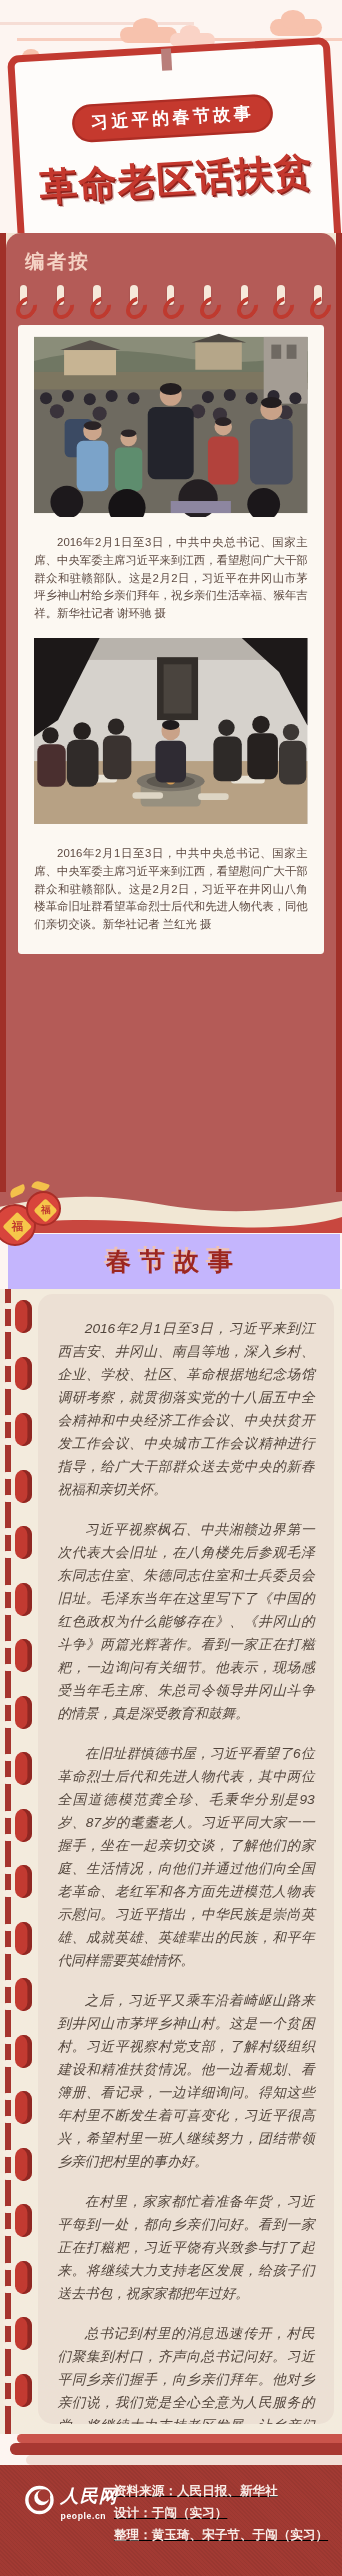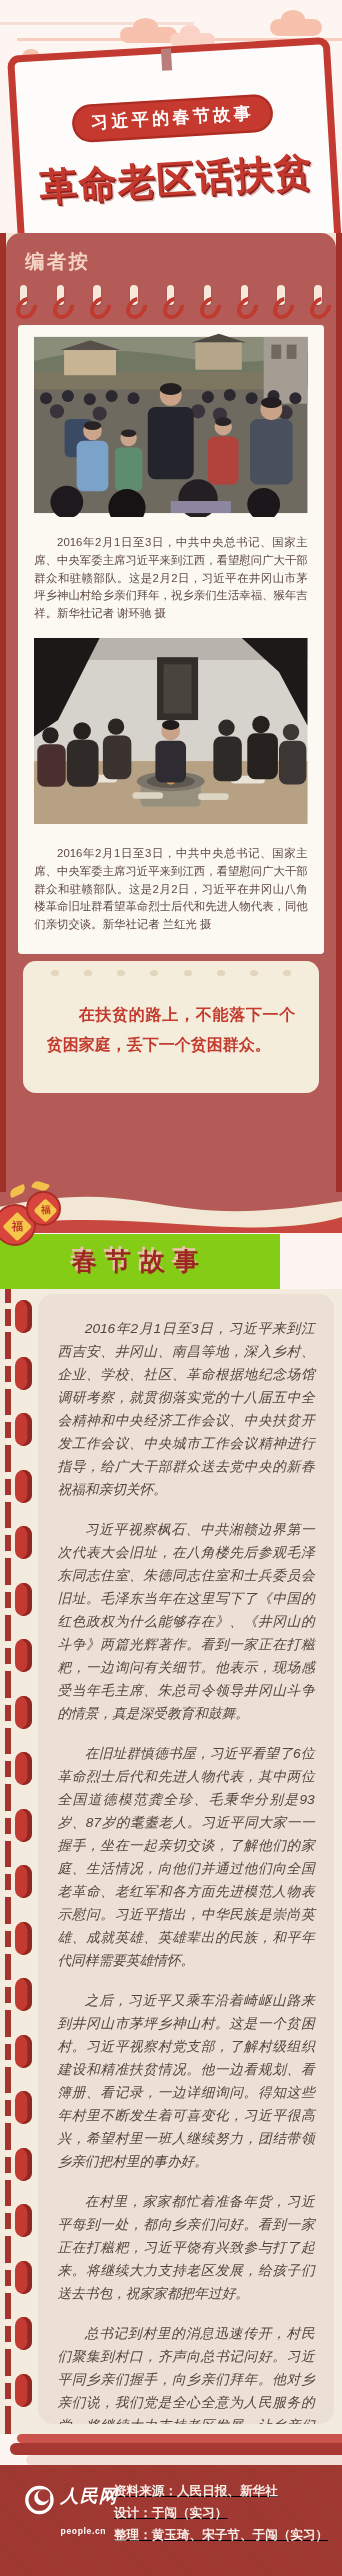--- a/index.html
+++ b/index.html
@@ -41,21 +41,21 @@
   .caption{margin-top:17px;font-size:11.4px;line-height:17.7px;color:#5d4a42;
            text-align:justify;text-indent:2em;}
   .quote-card{position:relative;margin:6.8px 17px 0;background:#f5eddc;border-radius:12.6px;
               padding:23px 24px 17px;}
   .dots{position:absolute;left:28.5px;right:28.5px;top:9px;display:flex;justify-content:space-between;}
   .dots i{width:8px;height:5.7px;border-radius:50%;background:#e3d6bd;}
   .quote-text{font-size:16px;font-weight:bold;line-height:30px;color:#c23b2e;
               text-align:justify;text-indent:2em;}
   
   .wave{position:absolute;left:0;top:1192px;width:342px;height:41px;display:block;}
-  .section-d{position:absolute;left:0;top:1234px;width:280px;height:56px;background:#84cc16;}
+  .section-d{position:absolute;left:8px;top:1234px;width:332px;height:56px;background:#c4b5fd;}
   .story-title{padding-top:11.4px;text-align:center;font-size:25px;font-weight:bold;color:#9c2620;
                letter-spacing:9px;text-shadow:-2.3px -2.9px 0 #eec2b2;}
   .lanterns{position:absolute;left:-5.7px;top:1182px;width:91px;height:97px;}
   .bow{position:absolute;width:17px;height:8px;background:#f3c14b;border-radius:6.8px 1.1px 6.8px 1.1px;}
   .lantern{position:absolute;border-radius:50%;background:#d8453c;border:2.3px solid #aa2d27;box-sizing:border-box;}
   .tag{position:absolute;background:#f6c64a;transform:rotate(45deg);border-radius:2.3px;
        display:flex;align-items:center;justify-content:center;}
   .tag span{transform:rotate(-45deg);font-weight:bold;color:#c0392f;}
   
   .section-e{position:absolute;left:0;top:1289px;width:342px;height:1145px;background:#f3ebdd;overflow:hidden;}
@@ -71,21 +71,21 @@
           text-align:justify;text-indent:2em;font-style:italic;}
   
   .band1{position:absolute;left:17px;right:0;top:2434px;height:9px;background:#ca544b;border-radius:5.7px 0 0 5.7px;}
   .band2{position:absolute;left:10.3px;right:0;top:2443px;height:12px;background:#a83832;border-radius:5.7px 0 0 5.7px;}
   .band3{position:absolute;left:26px;right:0;top:2455px;height:9.7px;background:#f2ded6;border-radius:5.7px 0 0 5.7px;}
   .footer{position:absolute;left:0;top:2465px;width:342px;height:111px;background:#a23a33;
           background-image:repeating-linear-gradient(45deg,rgba(0,0,0,.05) 0 1.1px,transparent 1.1px 2.9px);}
   .logo{position:absolute;left:24px;top:19px;display:flex;align-items:flex-start;}
   .logo-txt{margin-left:4.6px;}
   .logo-cn{font-size:18px;font-weight:bold;color:#ffffff;font-style:italic;letter-spacing:1.1px;}
-  .logo-en{margin-top:18px;font-size:8.6px;font-weight:bold;color:#ffffff;letter-spacing:0.6px;}
+  .logo-en{margin-top:3px;font-size:8.6px;font-weight:bold;color:#ffffff;letter-spacing:0.6px;}
   .credits{position:absolute;left:114px;top:15px;text-decoration:underline;}
   .credit-line{font-size:12.6px;line-height:22px;color:#f8ece7;font-weight:bold;}
 </style>
 </head>
 <body>
 
 <div id="page">
 
   <div class="strip1"></div>
   <div class="strip2"></div>
@@ -232,34 +232,20 @@
           <circle cx="352" cy="164" r="15" fill="#2e2a28"></circle>
             <rect x="328" y="180" width="52" height="82" rx="14" fill="#2e2a28"></rect>
           <circle cx="415" cy="158" r="16" fill="#26211f"></circle>
             <rect x="390" y="174" width="56" height="84" rx="14" fill="#26211f"></rect>
           <circle cx="470" cy="172" r="15" fill="#3c3734"></circle>
             <rect x="448" y="188" width="50" height="80" rx="14" fill="#3c3734"></rect>
         </svg>
         <p class="caption">2016年2月1日至3日，中共中央总书记、国家主席、中央军委主席习近平来到江西，看望慰问广大干部群众和驻赣部队。这是2月2日，习近平在井冈山八角楼革命旧址群看望革命烈士后代和先进人物代表，同他们亲切交谈。新华社记者 兰红光 摄</p>
       </div>
 
-      <div class="quote-card">
-        <div class="dots">
-          <i></i>
-            <i></i>
-            <i></i>
-            <i></i>
-            <i></i>
-            <i></i>
-            <i></i>
-            <i></i>
-        </div>
-        <p class="quote-text">在扶贫的路上，不能落下一个贫困家庭，丢下一个贫困群众。</p>
-
-      </div>
     </div>
   </div>
 
   <svg class="wave" viewBox="0 0 600 72" preserveAspectRatio="none">
     <rect width="600" height="72" fill="#b45b57"></rect>
     <path d="M0,26 C90,6 170,2 260,18 C350,34 430,44 600,16 L600,72 L0,72 Z" fill="#f1e7d4"></path>
     <path d="M0,60 C140,36 300,58 420,62 C500,64 560,56 600,44 L600,72 L0,72 Z" fill="#c8473f"></path>
   </svg>
 
   <div class="section-d">

